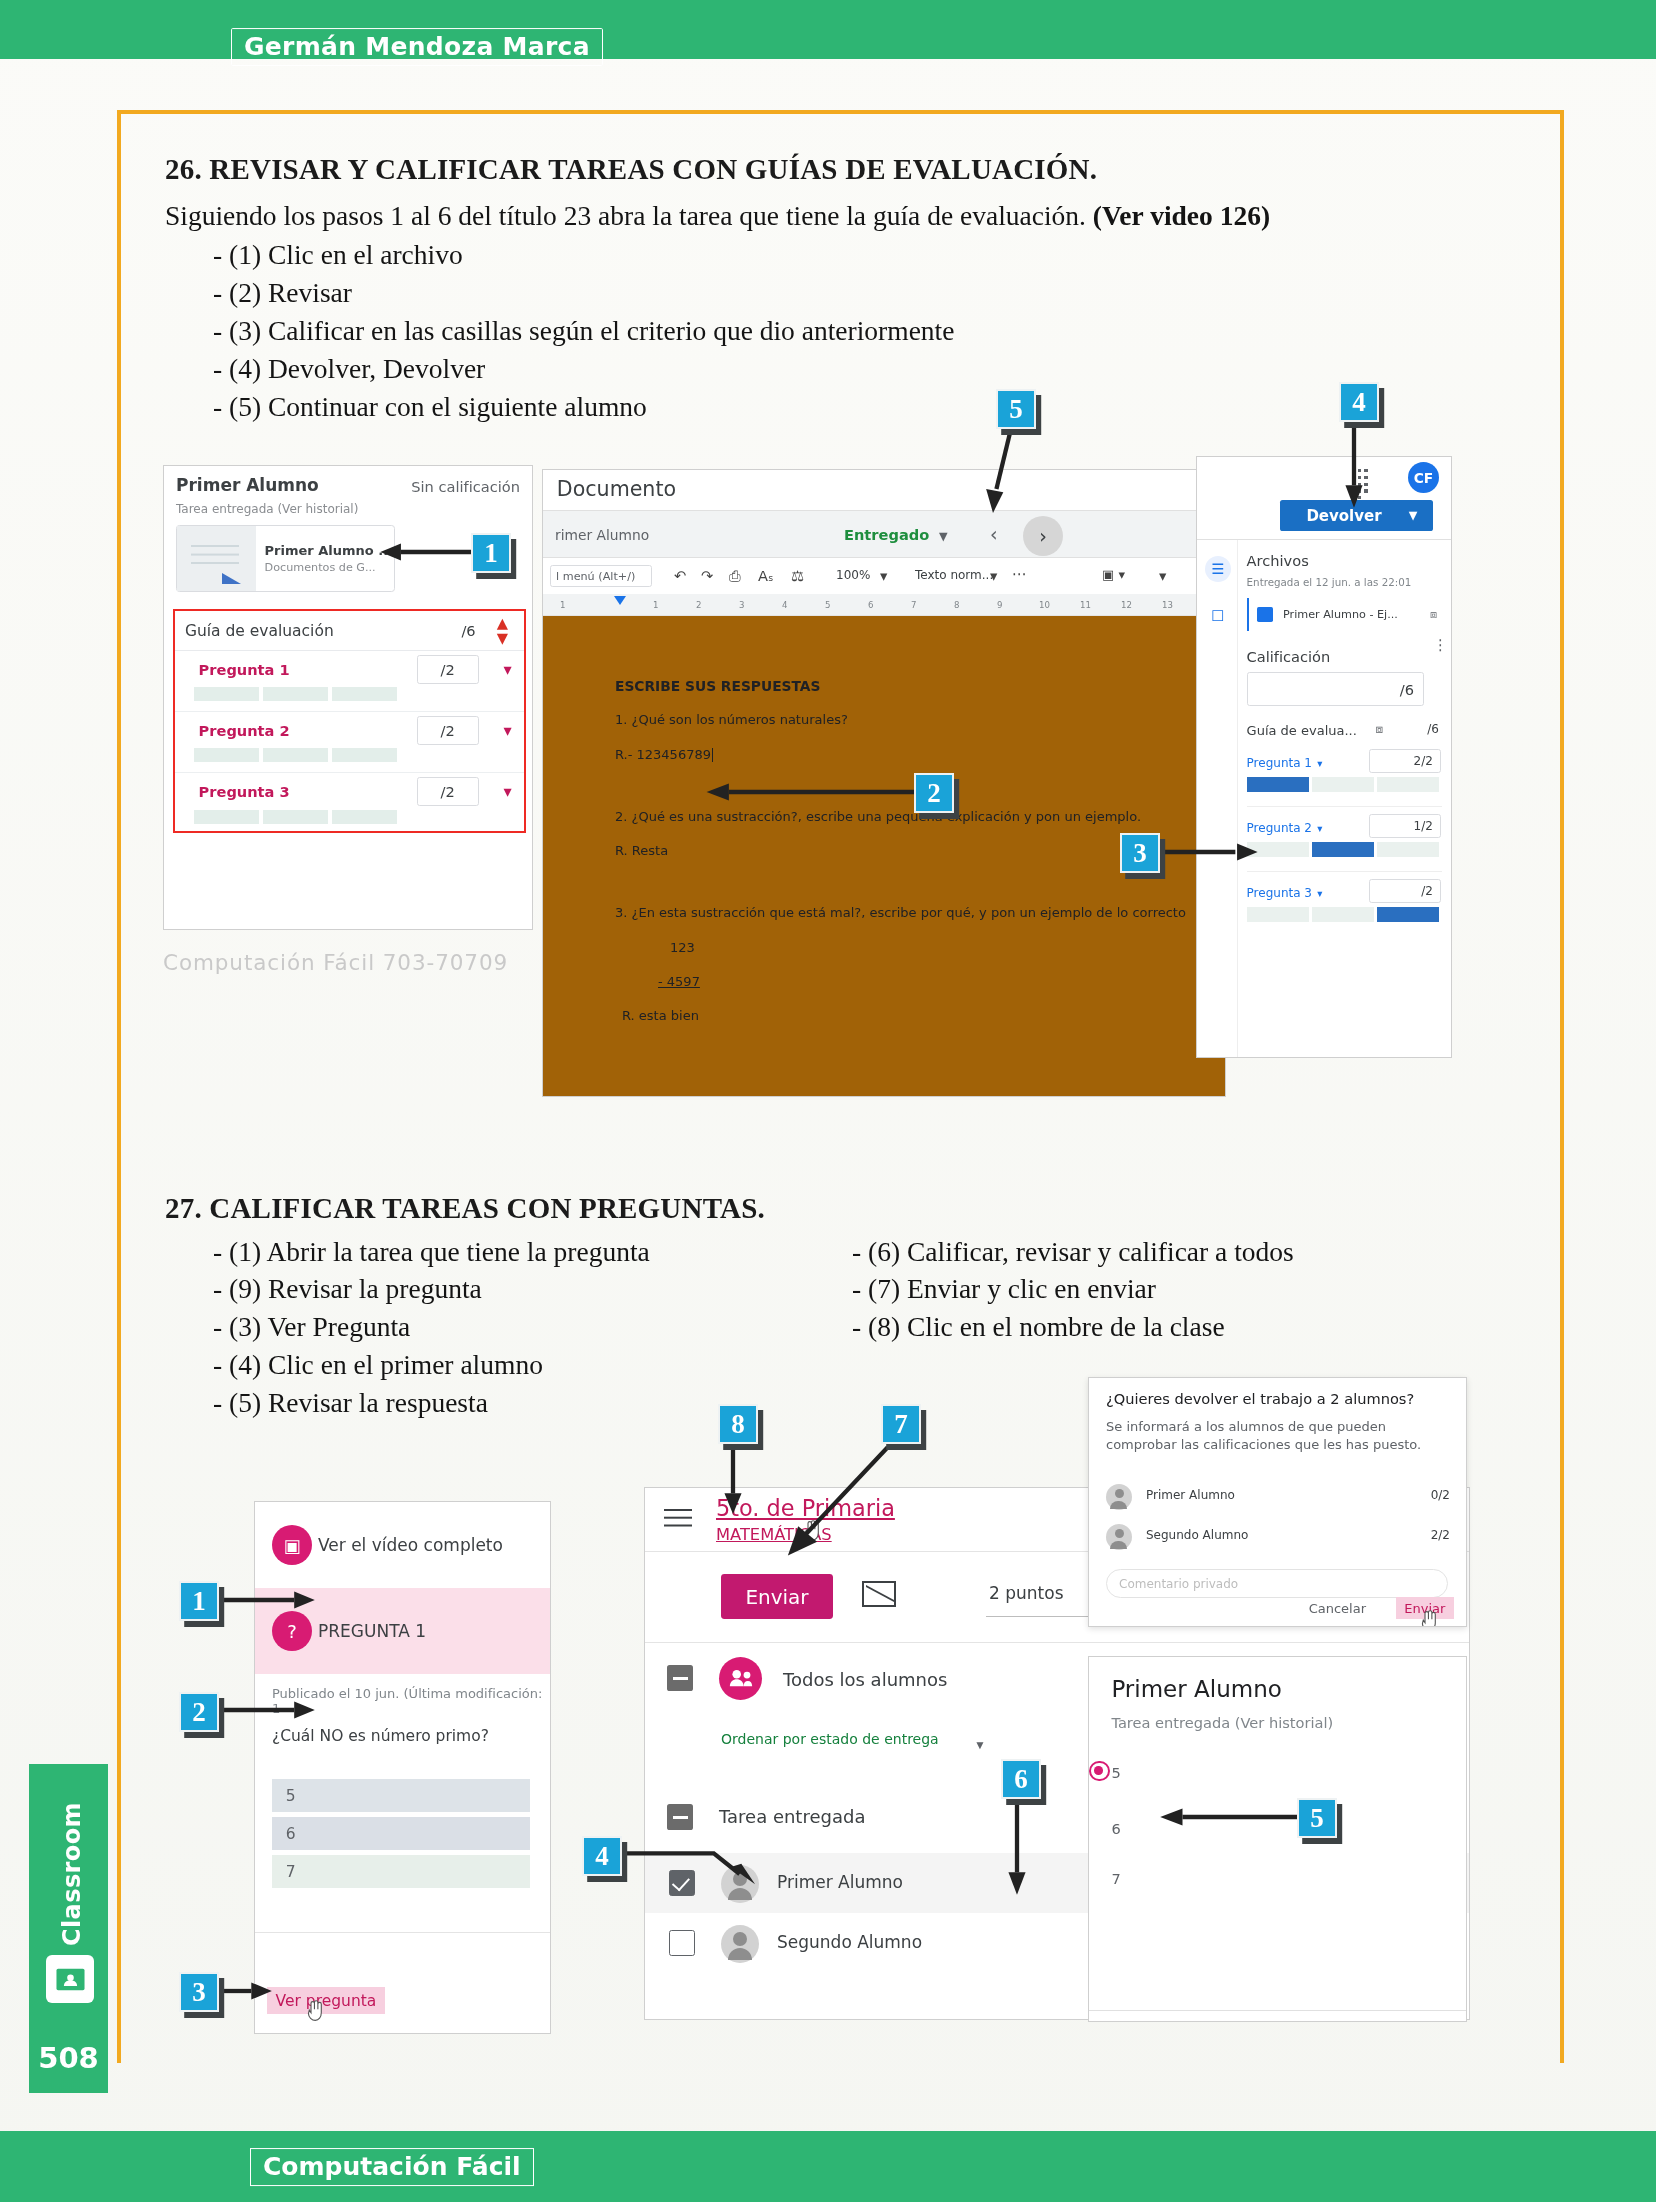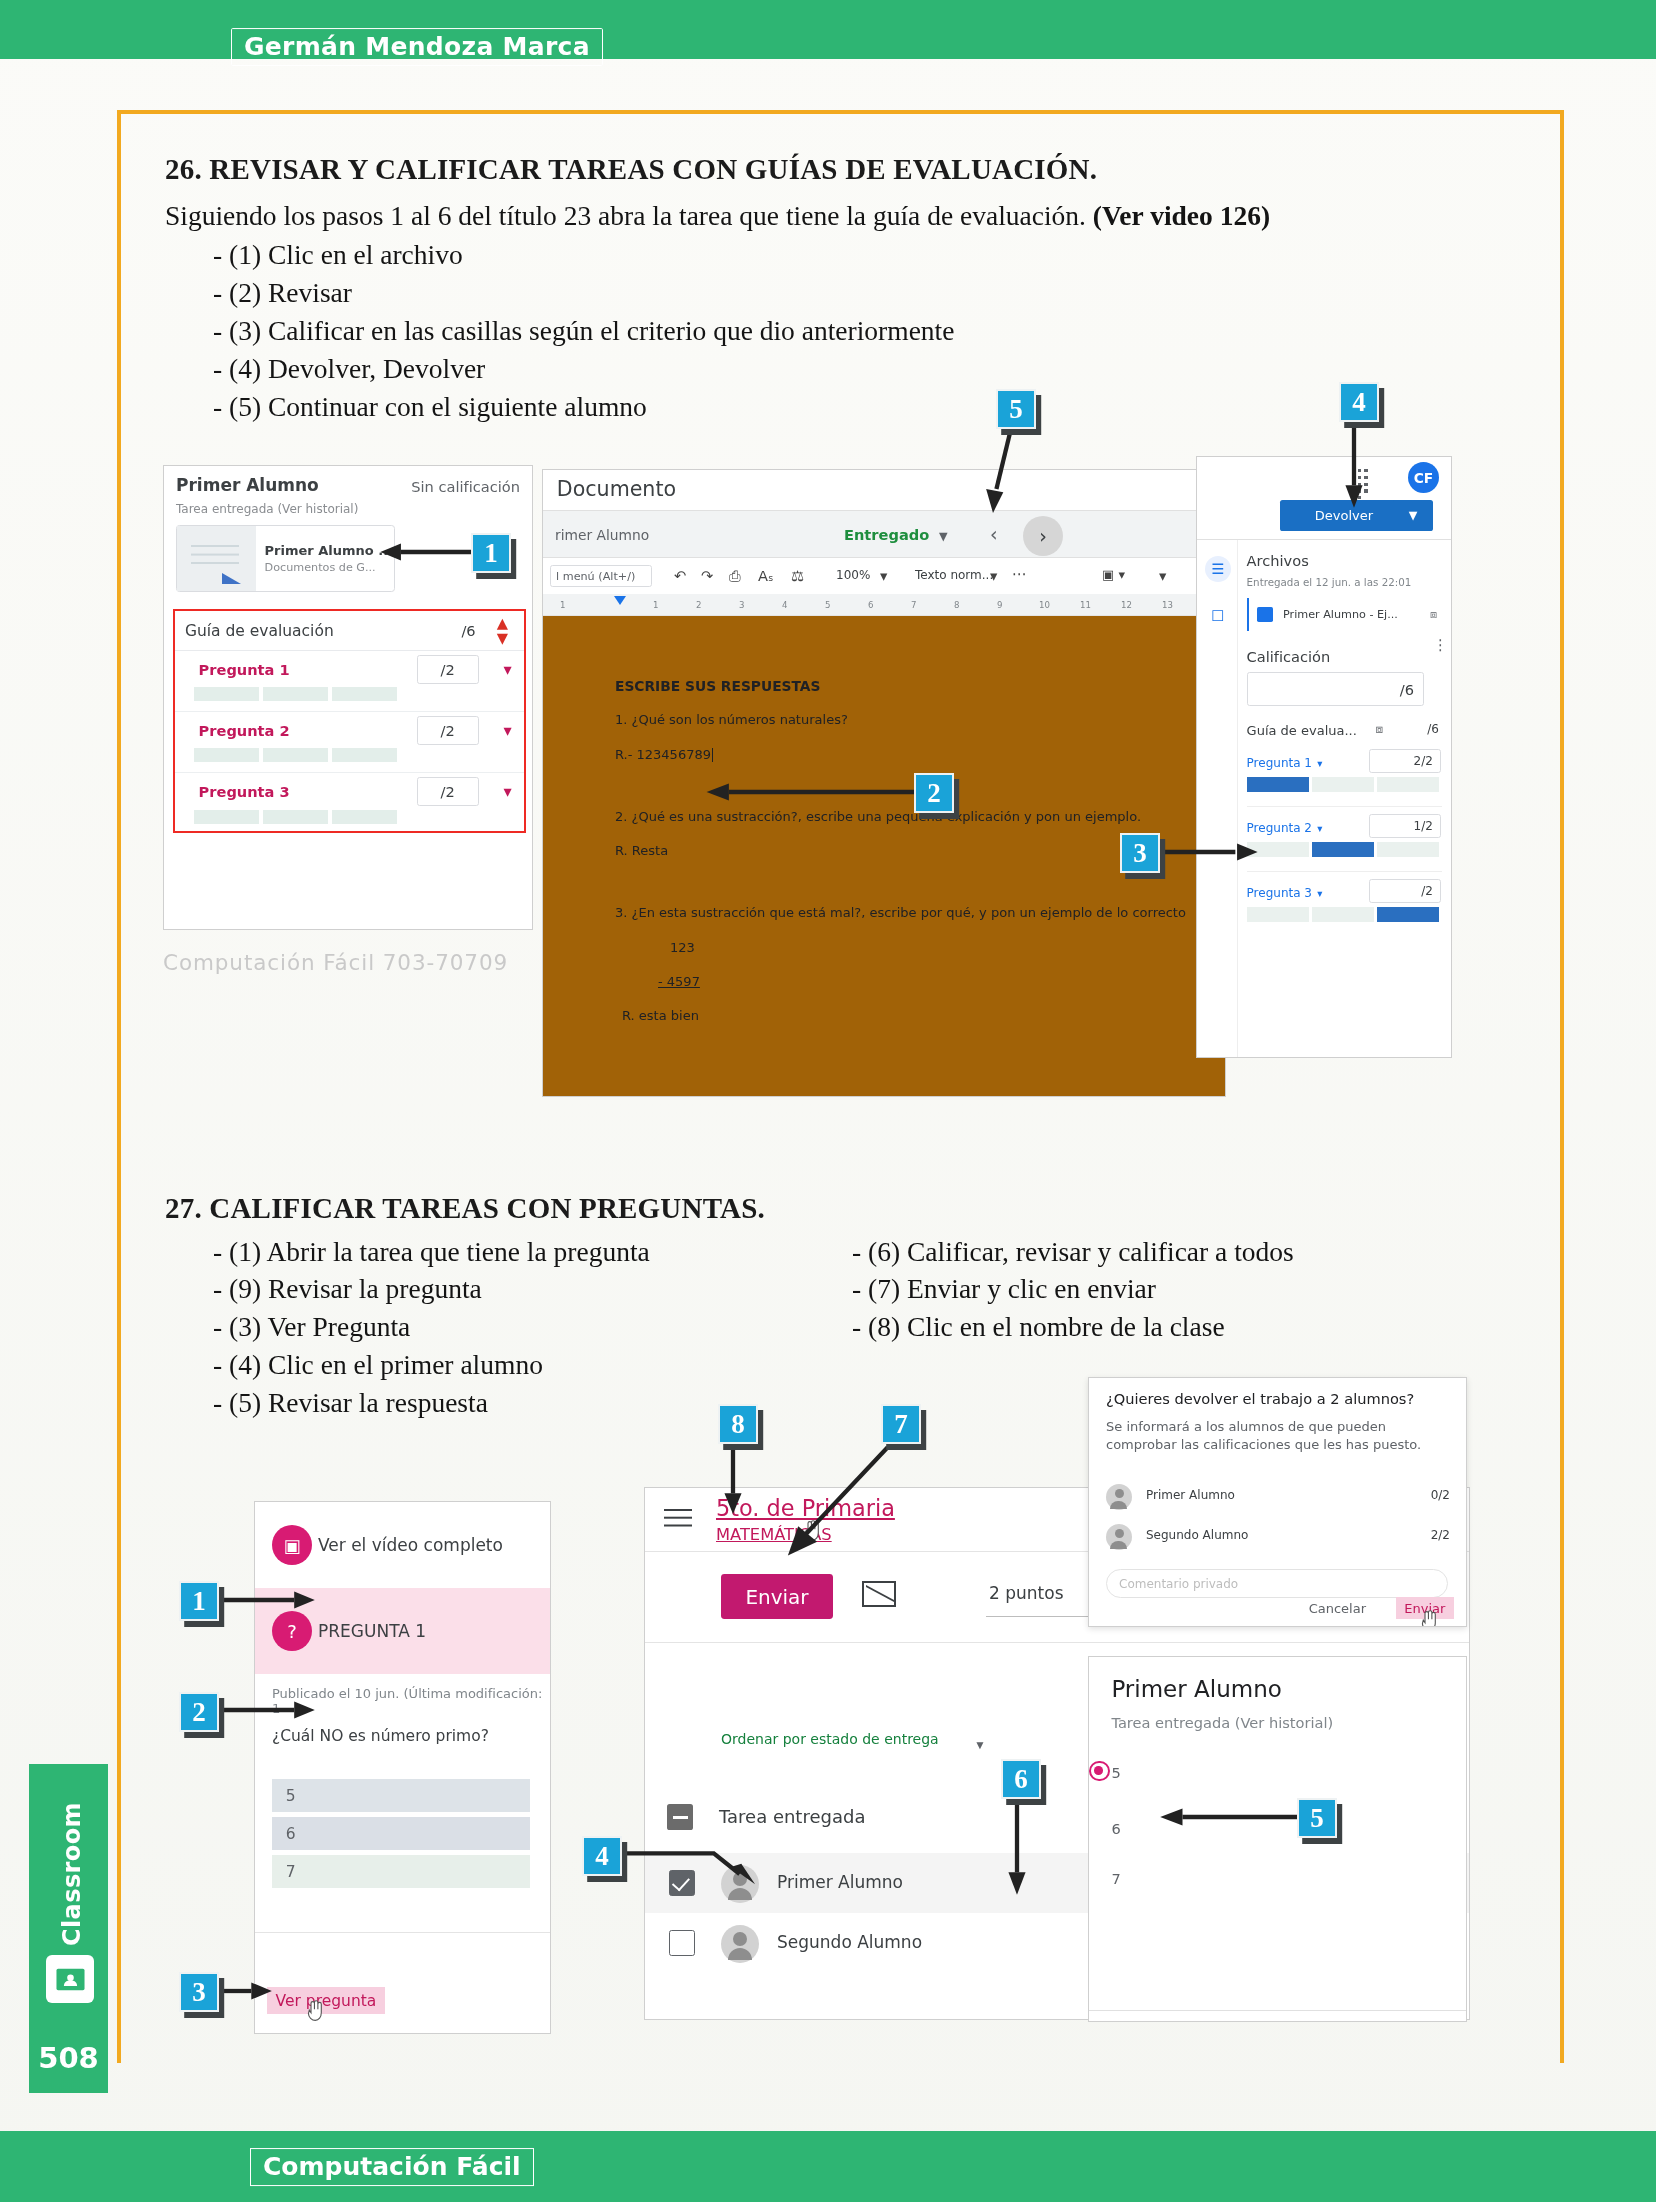--- a/index.html
+++ b/index.html
@@ -193,21 +193,21 @@
   .gp-top{ position:absolute; left:0; top:0; width:100%; height:83px; border-bottom:0.9px solid #e0e0e0; }
   .gp-grid{ position:absolute; right:76px; top:10.3px; width:19px; height:19px; }
   .gp-grid i{ display:block; float:left; width:3.4px;height:3.4px; margin:1.7px; background:#5f6368; }
   .gp-avatar{
     position:absolute; right:12px; top:5.2px; width:31px;height:31px; border-radius:50%;
     background:#1a73e8; color:#fff; font-size:13.8px; font-weight:bold;
     display:flex; align-items:center; justify-content:center;
   }
   .gp-btn{
     position:absolute; left:83px; top:43px; width:128px; height:31px; background:#1a6fc4;
-    color:#fff; font-size:13px; display:flex; align-items:center; justify-content:center; border-radius:2.6px;
+    color:#fff; font-size:15px; display:flex; align-items:center; justify-content:center; border-radius:2.6px;font-weight:bold;
   }
   .gp-btn-caret{
     position:absolute; left:196px; top:43px; width:40px; height:31px; background:#1a6fc4;
     color:#fff; font-size:11.2px; display:flex; align-items:center; justify-content:center; border-radius:2.6px;
   }
   .gp-rail{ position:absolute; left:0; top:83px; width:40px; bottom:0; background:#fff; }
   .gp-rail .ri{
     position:absolute; left:7.7px; width:26px; height:26px; display:flex; align-items:center; justify-content:center;
     color:#1a73e8; font-size:14.6px;
   }
@@ -638,20 +638,32 @@
       <path d="M7 16V5a2 2 0 1 1 4 0v7V4a2 2 0 1 1 4 0v8V6a2 2 0 1 1 4 0v10c0 5-3 9-7 9s-8-4-8-8l1-4z" fill="#fff" stroke="#555" stroke-width="1.3"></path>
     </svg>
   </div>
   <div class="s27b-act">
     <div class="s27b-send">Enviar</div>
     <div class="s27b-mail"></div>
     <div class="s27b-pts">2 puntos</div>
     <div class="s27b-ptsc">▼</div>
     <div class="s27b-ptsline"></div>
   </div>
+  <div class="s27b-all">
+    <div class="sqbtn" style="left:22.4px; top:22.4px;"></div>
+    <div class="s27b-allic">
+      <svg width="24" height="19" viewBox="0 0 28 22">
+          <circle cx="9" cy="6" r="5" fill="#fff"></circle>
+          <circle cx="21" cy="7" r="4" fill="#fff"></circle>
+          <path d="M1 20c0-5 4-8 8-8s8 3 8 8z" fill="#fff"></path>
+          <path d="M17 20c0-4 2-6 5-6s5 2 5 6z" fill="#fff"></path>
+        </svg>
+    </div>
+    <div class="s27b-alllb">Todos los alumnos</div>
+  </div>
   <div class="s27b-sort">Ordenar por estado de entrega</div>
   <div class="s27b-sortc">▼</div>
   <div class="s27b-ent">
     <div class="sqbtn" style="left:22.4px; top:10.3px;"></div>
     <div class="s27b-entlb">Tarea entregada</div>
   </div>
 
   <div class="vdiv" style="left:578px; top:358px; bottom:0;"></div>
 
   <div class="srow sel" style="top:365px;">

